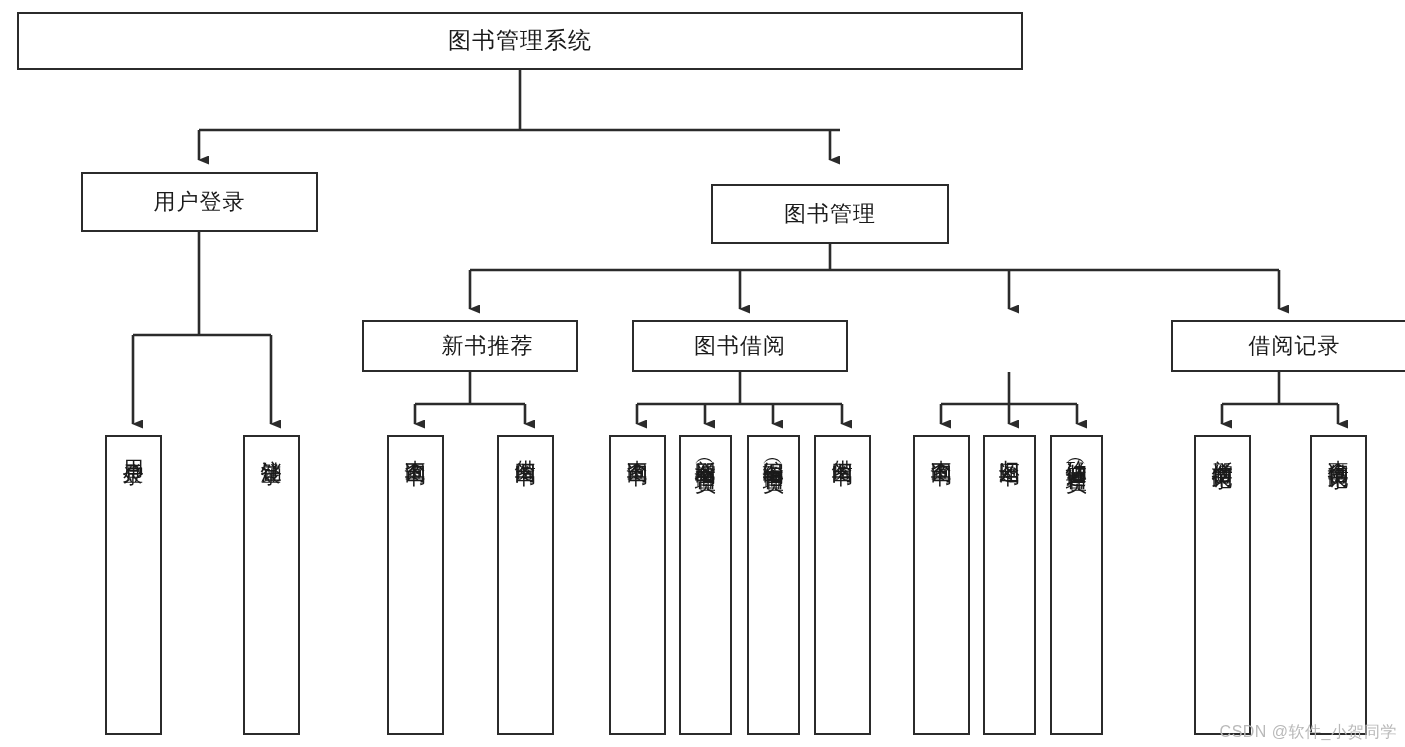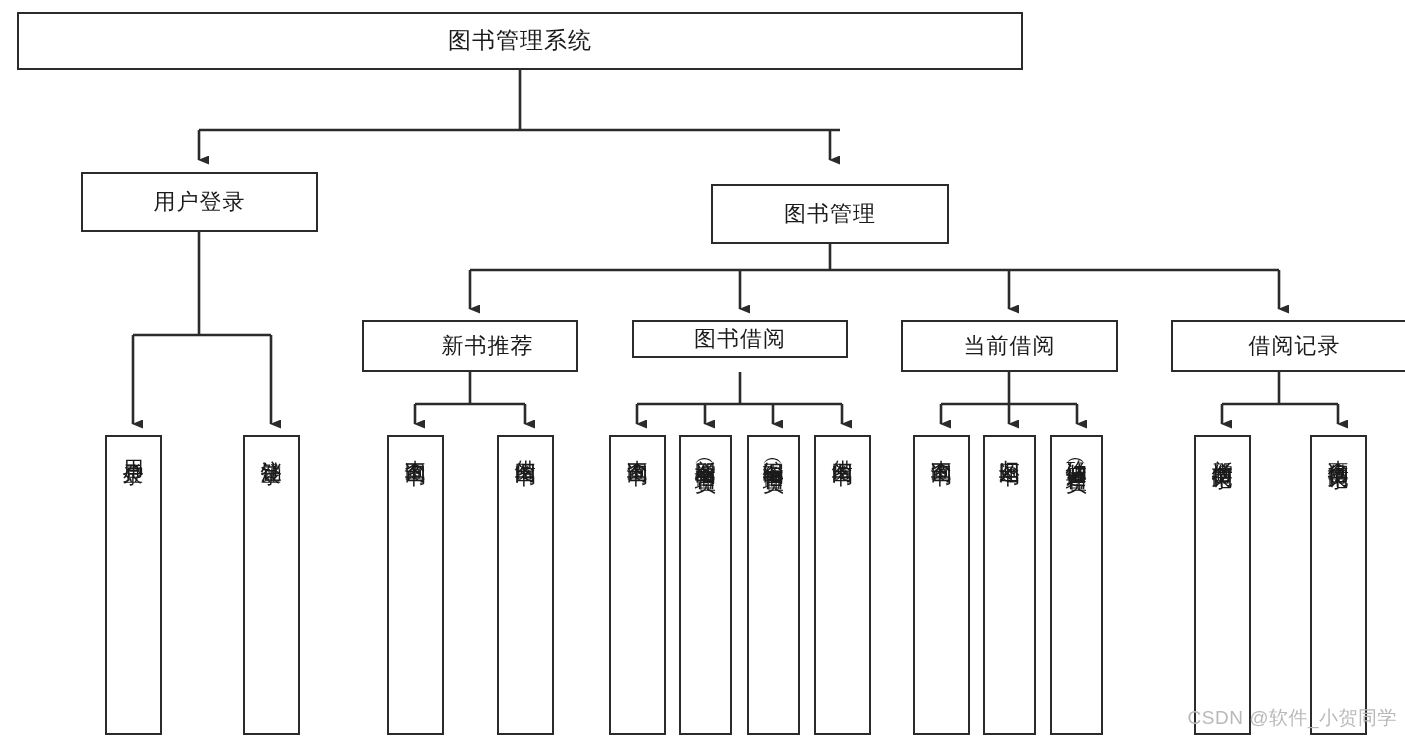--- a/index.html
+++ b/index.html
@@ -53,22 +53,22 @@
     letter-spacing: 2px;
     white-space: nowrap;
     max-height: 100%;
   }
   #root-node .node-label {
     font-size: 23px;
   }
   #watermark {
     position: absolute;
     right: 8px;
-    bottom: 16px;
-    font-size: 19px;
+    bottom: 4px;
+    font-size: 16px;
     color: #b9b9b9;
     white-space: nowrap;
     letter-spacing: 0.5px;
   }
 </style>
 </head>
 <body>
 
 <div id="diagram-root">
 
@@ -129,25 +129,22 @@
   <div class="node node-h" style="left:81px; top:172px; width:237px; height:60px;">
     <span class="node-label">用户登录</span>
   </div>
   <div class="node node-h" style="left:711px; top:172px; width:238px; height:60px;margin-top:12px;">
     <span class="node-label">图书管理</span>
   </div>
 
   <div class="node node-h" style="left:362px; top:320px; width:216px; height:52px;padding-left:35px;">
     <span class="node-label">新书推荐</span>
   </div>
-  <div class="node node-h" style="left:632px; top:320px; width:216px; height:38px;">
+  <div class="node node-h" style="left:632px; top:320px; width:216px; height:52px;">
     <span class="node-label">图书借阅</span>
-  </div>
-  <div class="node node-h" style="left:901px; top:320px; width:217px; height:52px;">
-    <span class="node-label">当前借阅</span>
   </div>
   <div class="node node-h" style="left:1171px; top:320px; width:247px; height:52px;">
     <span class="node-label">借阅记录</span>
   </div>
 
   <div class="node node-v" style="left:105px; top:435px; width:57px; height:300px;">
     <span class="node-label">用户登录</span>
   </div>
   <div class="node node-v" style="left:243px; top:435px; width:57px; height:300px;">
     <span class="node-label">注销登录</span>

